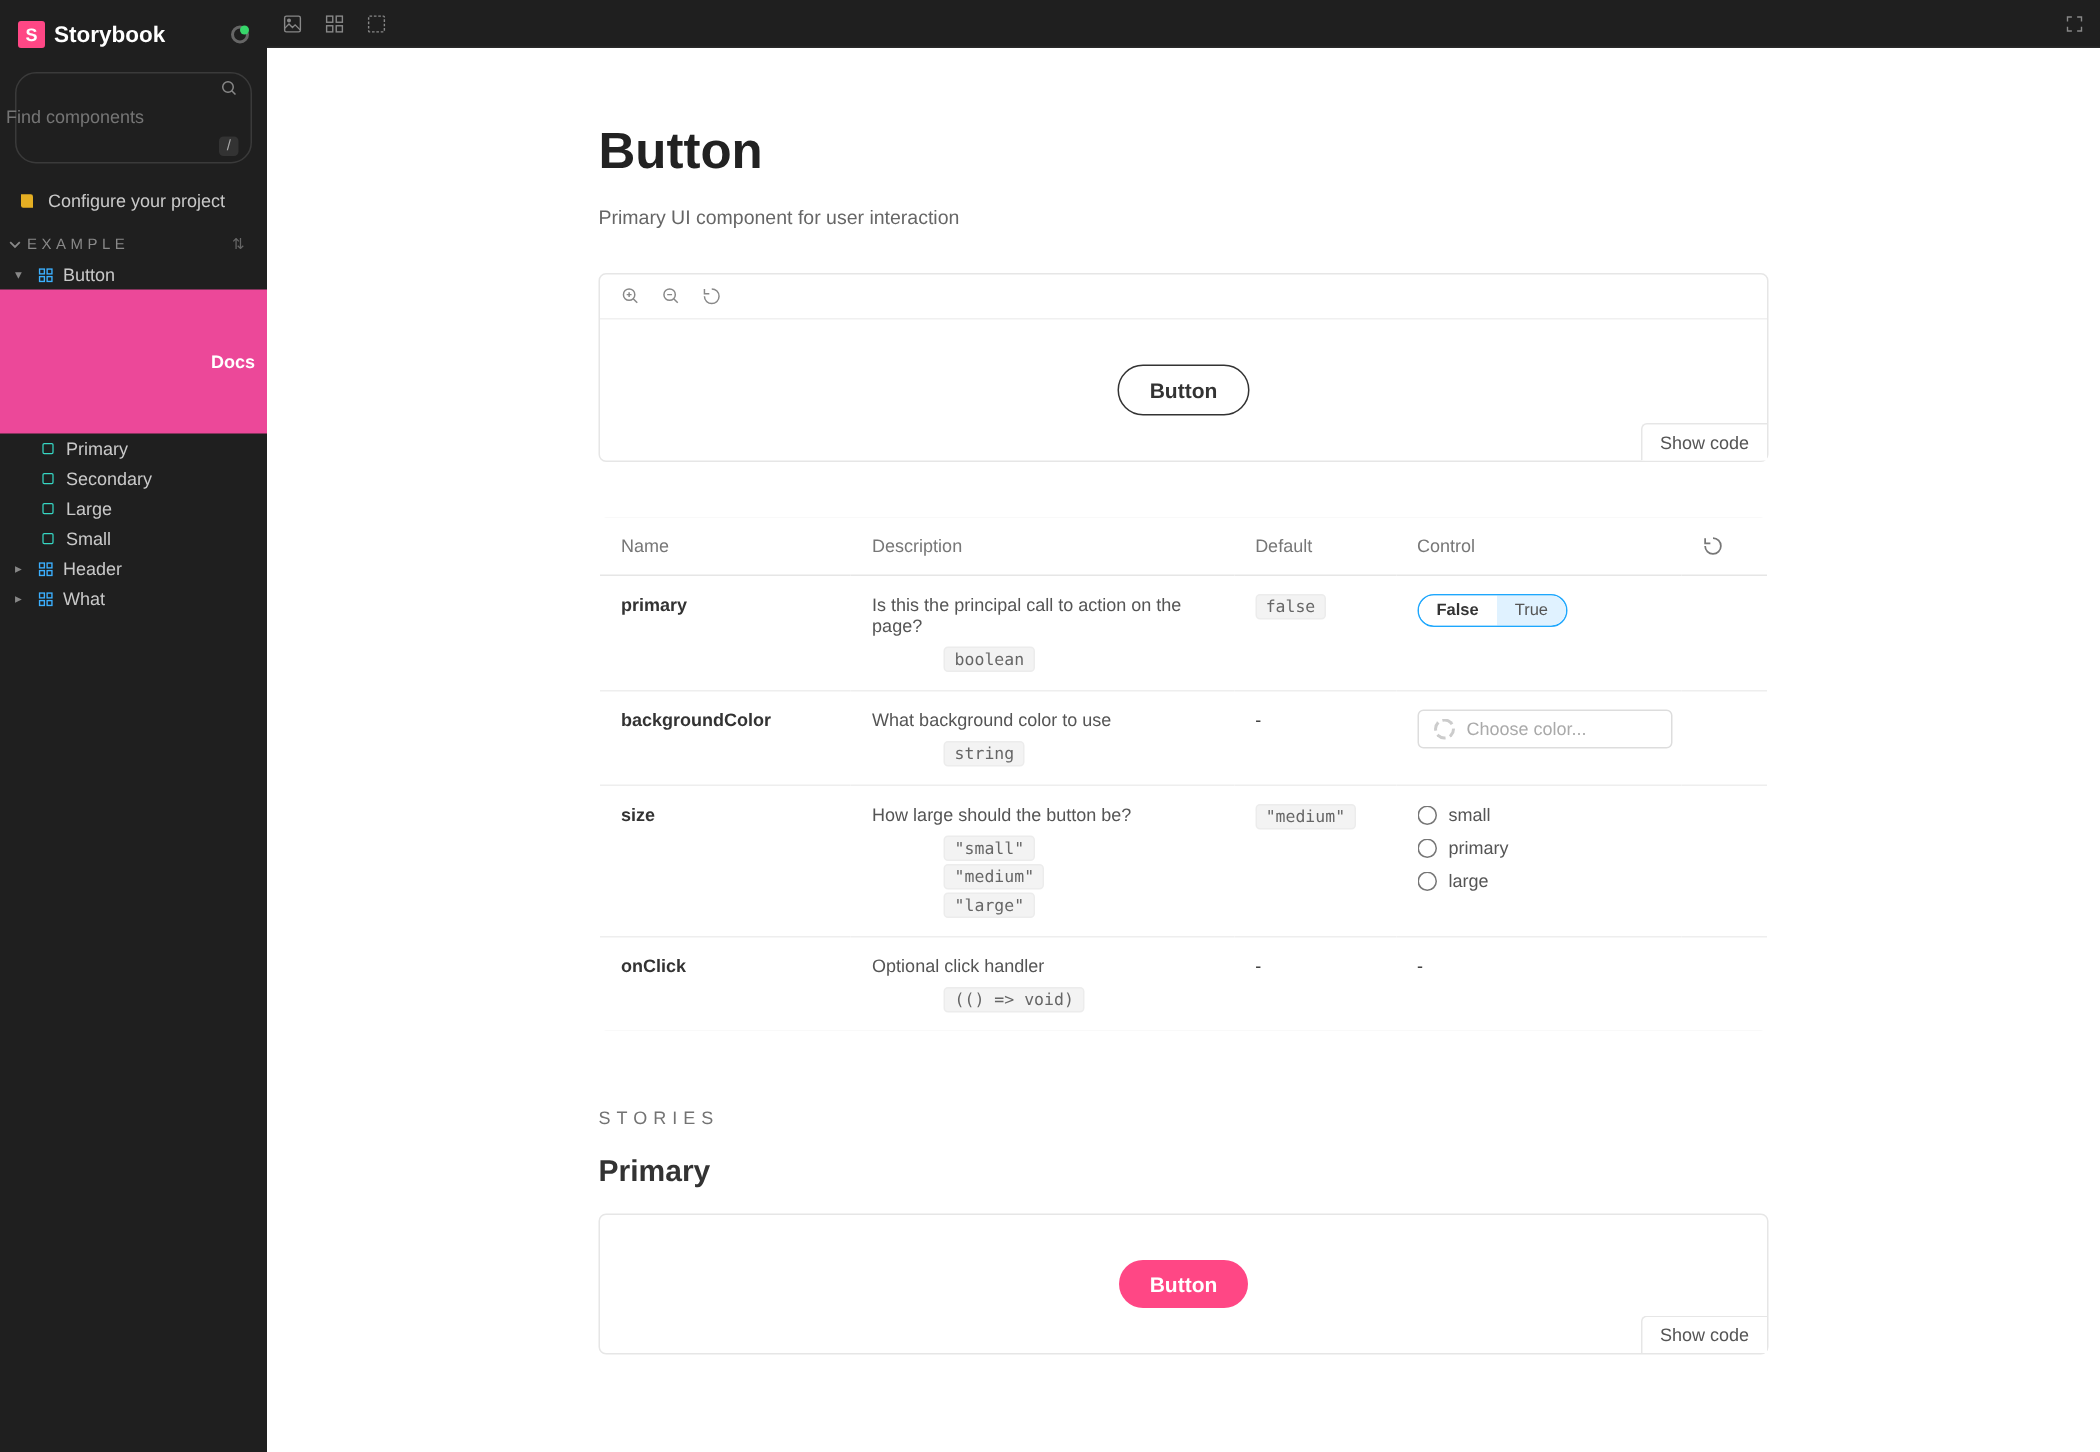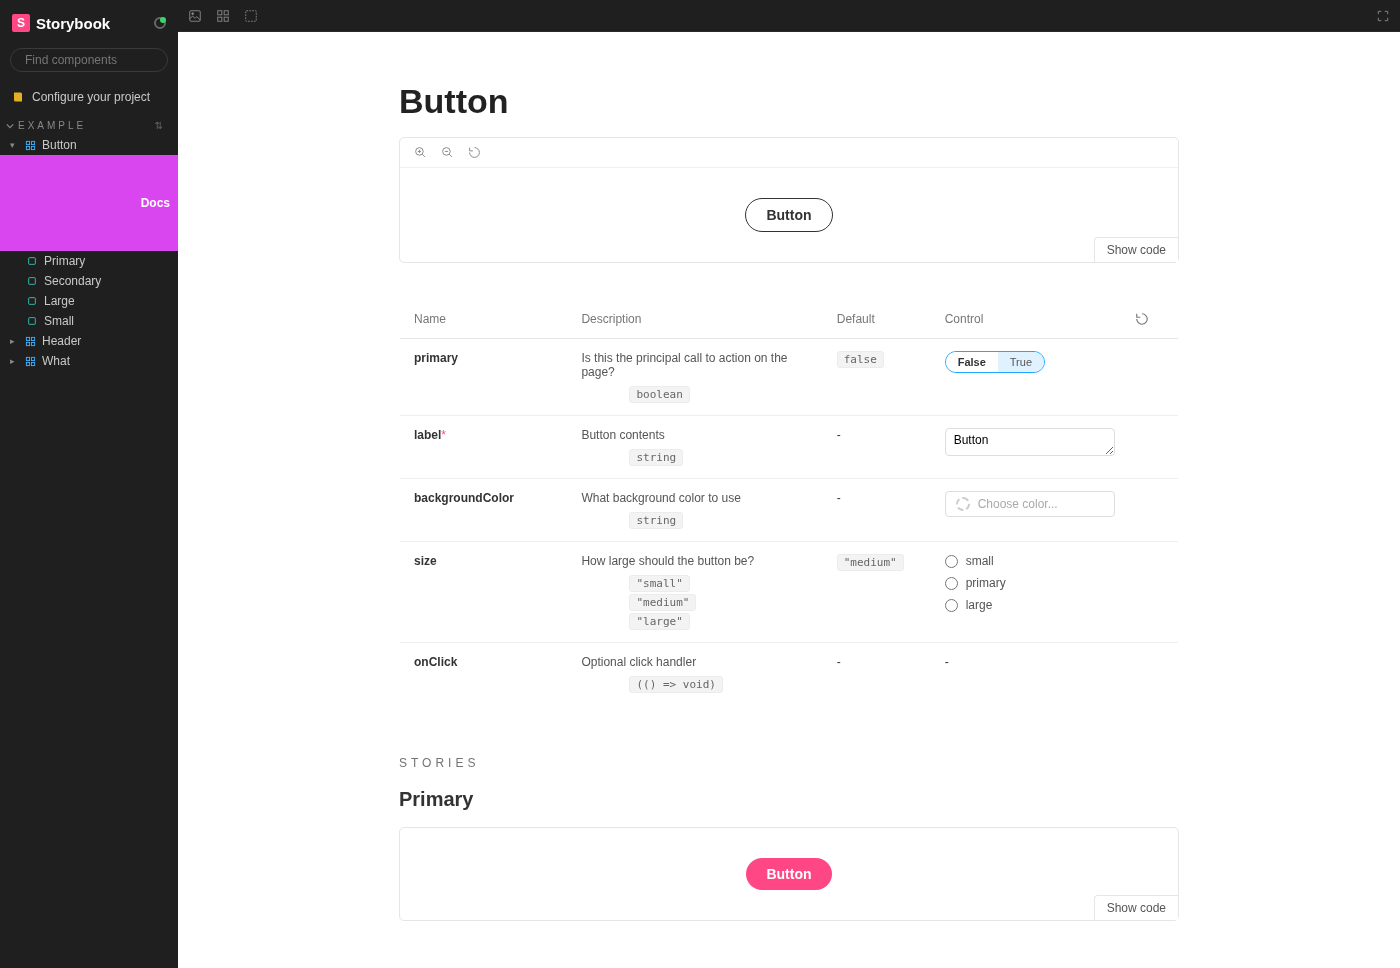--- a/index.html
+++ b/index.html
@@ -6,38 +6,38 @@
   body { font-family: -apple-system, BlinkMacSystemFont, "Segoe UI", Helvetica, Arial, sans-serif; font-size: 13px; color: #333; background: #fff; width: 1400px; height: 968px; overflow: hidden; }
   .app { display: flex; height: 968px; position: relative; }
 
   
   .sidebar { width: 178px; background: #1f1f1f; color: #c0c0c0; display: flex; flex-direction: column; flex-shrink: 0; }
   .sb-header { display: flex; align-items: center; justify-content: space-between; padding: 14px 12px 8px 12px; }
   .sb-logo { display: flex; align-items: center; gap: 6px; color: #fff; font-weight: 700; font-size: 15px; }
   .sb-logo-mark { width: 18px; height: 18px; background: #ff4785; border-radius: 2px; display: flex; align-items: center; justify-content: center; color: #fff; font-weight: 800; font-size: 12px; }
   .sb-notif { width: 12px; height: 12px; border-radius: 50%; border: 2px solid #666; position: relative; }
   .sb-notif::after { content: ""; position: absolute; top: -2px; right: -2px; width: 6px; height: 6px; background: #37d66a; border-radius: 50%; }
-  .sb-search { margin: 8px 10px; display: flex; align-items: flex-start; background: #1f1f1f; border: 1px solid #3a3a3a; border-radius: 14px; padding: 4px 8px; gap: 6px; color: #888; font-size: 12px; }
+  .sb-search { margin: 8px 10px; display: flex; align-items: flex-end; background: #1f1f1f; border: 1px solid #3a3a3a; border-radius: 14px; padding: 4px 8px; gap: 6px; color: #888; font-size: 12px; flex-direction: column; }
   .sb-search input { flex: 1; background: transparent; border: none; color: #ccc; font-size: 12px; outline: none; }
   .sb-search .kbd { background: #333; color: #aaa; border-radius: 3px; padding: 1px 5px; font-size: 10px; }
   .sb-configure { display: flex; align-items: center; gap: 8px; padding: 10px 12px; color: #c9c9c9; font-size: 12px; cursor: pointer; text-align: center; }
   .sb-configure .cfg-icon { width: 12px; height: 12px; color: #fbbf24; }
   .sb-section-h { display: flex; align-items: center; justify-content: space-between; padding: 6px 12px 4px 6px; color: #888; font-size: 10px; letter-spacing: 3px; text-transform: uppercase; }
   .sb-section-h .chev { width: 8px; height: 8px; margin-right: 4px; }
   .sb-section-h .updown { color: #666; font-size: 10px; }
   .tree { list-style: none; }
   .tree li { display: flex; align-items: center; gap: 6px; padding: 3px 8px 3px 8px; font-size: 12px; cursor: pointer; color: #c9c9c9; }
   .tree li .caret { width: 8px; color: #888; font-size: 9px; }
   .tree li .ticon { width: 12px; height: 12px; border-radius: 2px; display: inline-flex; align-items: center; justify-content: center; font-size: 9px; }
   .ticon.comp { color: #3bb0ff; }
   .ticon.doc { color: #3bb0ff; }
   .ticon.story { color: #36d6c3; }
   .tree li.depth-1 { padding-left: 10px; }
   .tree li.depth-2 { padding-left: 26px; }
-  .tree li.active { background: #d946ef; color: #fff; font-weight: 600; }
+  .tree li.active { background: #ec4899; color: #fff; font-weight: 600; }
   .tree li.active .ticon { color: #fff; }
 
   
   .main { flex: 1; display: flex; flex-direction: column; min-width: 0; }
   .topbar { height: 32px; background: #1f1f1f; border-bottom: 1px solid #2a2a2a; display: flex; align-items: center; justify-content: space-between; padding: 0 10px; flex-shrink: 0; }
   .topbar-left { display: flex; gap: 14px; }
   .topbar .tb-icon { width: 14px; height: 14px; color: #888; cursor: pointer; }
   .content { flex: 1; overflow-y: auto; background: #fff; }
   .doc { max-width: 820px; margin: 0 auto; padding: 50px 20px 40px 20px; }
   .doc h1 { font-size: 34px; font-weight: 800; color: #222; margin-bottom: 16px; }
@@ -225,20 +225,21 @@
           </svg>
       </div>
       <svg class="tb-icon" viewBox="0 0 24 24" fill="none" stroke="currentColor" stroke-width="1.6">
           <path d="M4 9V4h5M20 9V4h-5M4 15v5h5M20 15v5h-5"></path>
         </svg>
     </div>
 
     <div class="content">
       <div class="doc">
         <h1>Button</h1>
+        <p class="subtitle">Primary UI component for user interaction</p>
 
         <div class="preview-block">
           <div class="preview-tools">
             <svg class="pt-icon" viewBox="0 0 24 24" fill="none" stroke="currentColor" stroke-width="1.8">
                 <circle cx="10" cy="10" r="7"></circle>
                 <line x1="20" y1="20" x2="15" y2="15"></line>
                 <line x1="7" y1="10" x2="13" y2="10"></line>
                 <line x1="10" y1="7" x2="10" y2="13"></line>
               </svg>
             <svg class="pt-icon" viewBox="0 0 24 24" fill="none" stroke="currentColor" stroke-width="1.8">
@@ -281,33 +282,20 @@
               </td>
               <td><span class="default-badge">false</span></td>
               <td colspan="2">
                 <div class="bool-toggle">
                   <span class="unsel">False</span>
                   <span class="sel">True</span>
                 </div>
               </td>
             </tr>
             <tr>
-              <td>
-                <span class="prop-name">label</span><span class="req-star">*</span>
-              </td>
-              <td>
-                <div class="desc-text">Button contents</div>
-                <span class="type-badge">string</span>
-              </td>
-              <td>-</td>
-              <td colspan="2">
-                <textarea class="ctl-textarea" style="">Button</textarea>
-              </td>
-            </tr>
-            <tr>
               <td class="prop-name">backgroundColor</td>
               <td>
                 <div class="desc-text">What background color to use</div>
                 <span class="type-badge">string</span>
               </td>
               <td>-</td>
               <td colspan="2">
                 <div class="ctl-color">
                   <span class="sw"></span>
                   <span>Choose color...</span>

